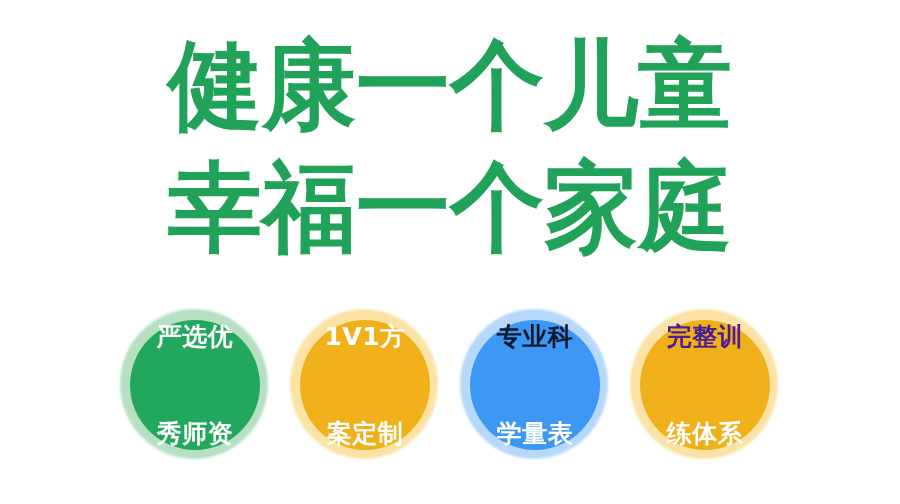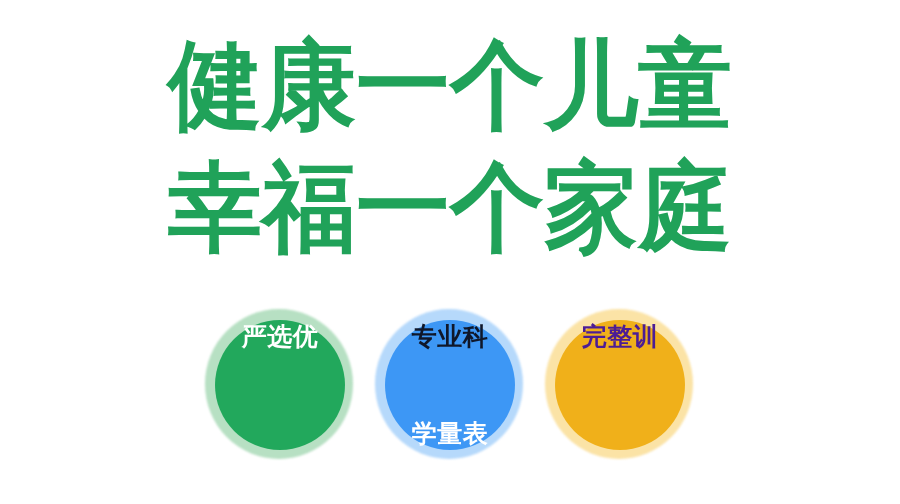--- a/index.html
+++ b/index.html
@@ -114,33 +114,42 @@
     <span class="headline-line" style="color: rgb(32, 162, 89);">健康一个儿童</span>
     <span class="headline-line" style="color: rgb(32, 162, 89);">幸福一个家庭</span>
   </div>
 
   <div class="badge-row">
 
     <div class="badge">
       <div class="badge-halo v" style="--halo: #b7e0c3;"></div>
       <div class="badge-disc v" style="--fill: #22a85c;">
         <span class="badge-text-line" style="color: rgb(255, 255, 255);">严选优</span>
+        <span class="badge-text-line" style="color: rgb(255, 255, 255);">秀师资</span>
       </div>
     </div>
 
+    <div class="badge">
+      <div class="badge-halo v" style="--halo: #fbe3a6;"></div>
+      <div class="badge-disc v" style="--fill: #f0b01a;">
+        <span class="badge-text-line" style="color: rgb(255, 255, 255);">1V1方</span>
+        <span class="badge-text-line" style="color: rgb(255, 255, 255);">案定制</span>
+      </div>
+    </div>
 
     <div class="badge">
       <div class="badge-halo v" style="--halo: #b6d9fb;"></div>
       <div class="badge-disc v" style="--fill: #3d97f5;">
         <span class="badge-text-line" style="color: #0f172a;">专业科</span>
         <span class="badge-text-line" style="color: rgb(255, 255, 255);">学量表</span>
       </div>
     </div>
 
     <div class="badge">
       <div class="badge-halo v" style="--halo: #fbe3a6;"></div>
       <div class="badge-disc v" style="--fill: #f0b01a;">
         <span class="badge-text-line" style="color: #4c1d95;">完整训</span>
+        <span class="badge-text-line" style="color: rgb(255, 255, 255);">练体系</span>
       </div>
     </div>
 
   </div>
 </div>
 
 </body></html>

